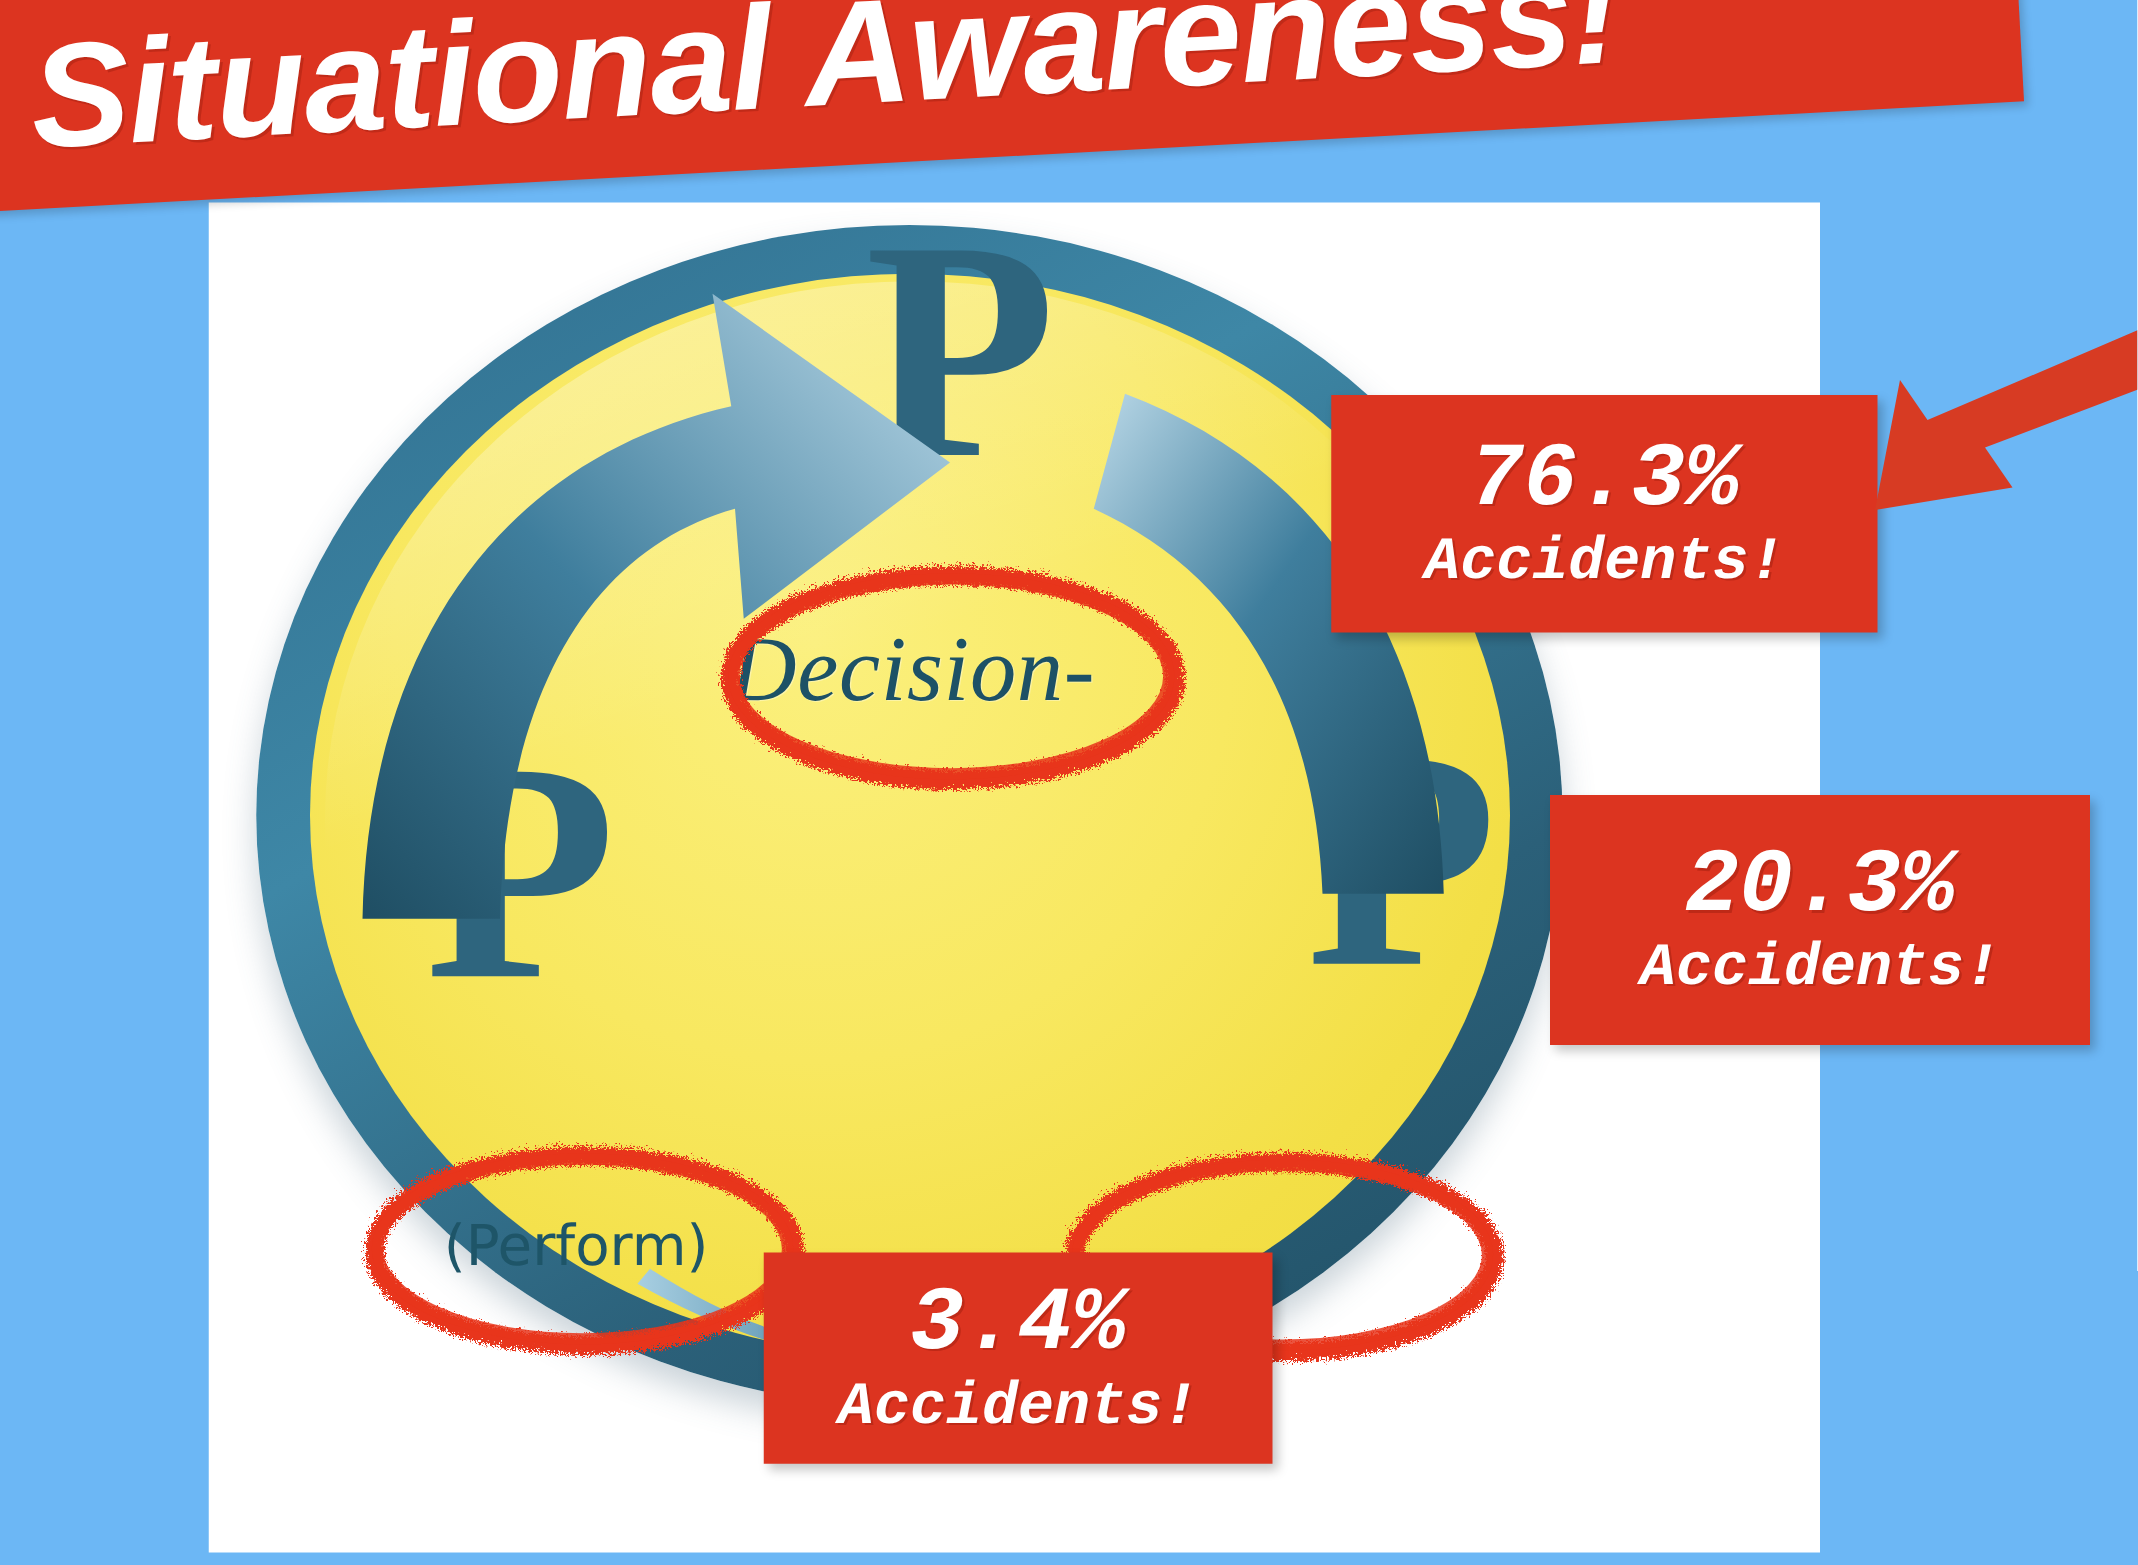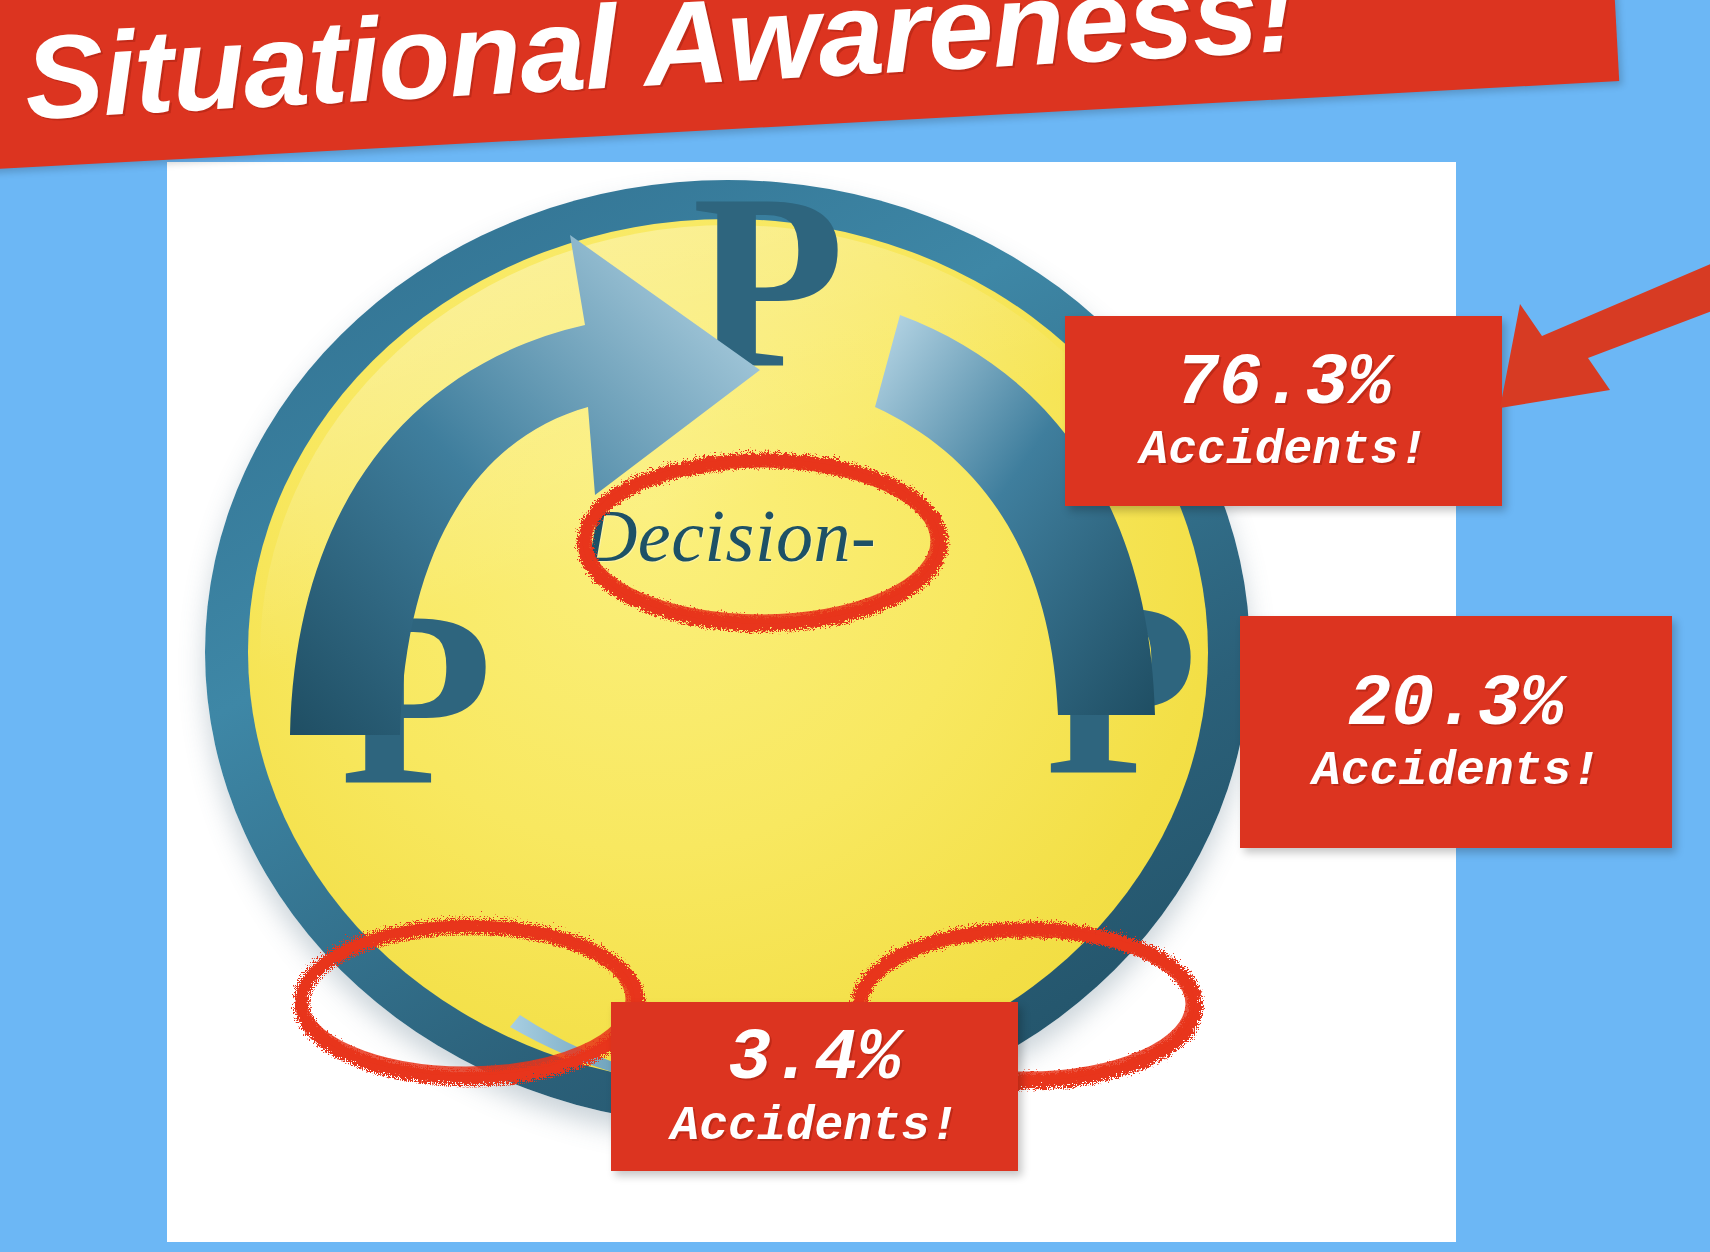--- a/index.html
+++ b/index.html
@@ -174,21 +174,21 @@
     font-size: 72px;
     line-height: 1.12;
     text-shadow: 2px 2px 0 rgba(165,32,16,0.55);
   }
   .callout .word {
     font-size: 48px;
     line-height: 1.12;
     text-shadow: 2px 2px 0 rgba(165,32,16,0.55);
   }
   .co-763 { left: 1065px; top: 316px; width: 437px; height: 190px; }
-  .co-203 { left: 1240px; top: 616px; width: 432px; height: 232px; }
+  .co-203 { left: 1240px; top: 636px; width: 432px; height: 200px; }
   .co-34  { left: 611px;  top: 1002px; width: 407px; height: 169px; }
 
   
   .pointer-arrow {
     position: absolute;
     left: 1480px;
     top: 230px;
     width: 240px;
     height: 200px;
     overflow: visible;
@@ -245,20 +245,21 @@
                C 455 916 380 892 310 852 Z" fill="url(#agBL)"></path>
 
       <path d="M 760 838 C 700 880 640 900 582 908 L 586 862 L 470 908 L 590 962 L 588 916
                C 660 906 720 884 780 848 Z" fill="url(#agBR)"></path>
     </svg>
 
     <div class="adm-center">
       <div>Decision-</div>
     </div>
 
+    <div class="stage-label lbl-perform">(Perform)</div>
 
     <svg class="scribble sc-perceive" viewBox="0 0 380 190">
       <ellipse cx="190" cy="95" rx="178" ry="82" fill="none" stroke="#E8351B" stroke-width="15" stroke-linecap="round" stroke-dasharray="420 0" style="filter:url(#rough1)"></ellipse>
       <ellipse cx="191" cy="96" rx="174" ry="78" fill="none" stroke="#E8351B" stroke-width="9" stroke-linecap="round" opacity="0.85"></ellipse>
       <defs>
         <filter id="rough1" x="-20%" y="-40%" width="140%" height="180%">
           <feTurbulence type="turbulence" baseFrequency="0.45" numOctaves="3" result="t"></feTurbulence>
           <feDisplacementMap in="SourceGraphic" in2="t" scale="11" xChannelSelector="R" yChannelSelector="G"></feDisplacementMap>
         </filter>
       </defs>

